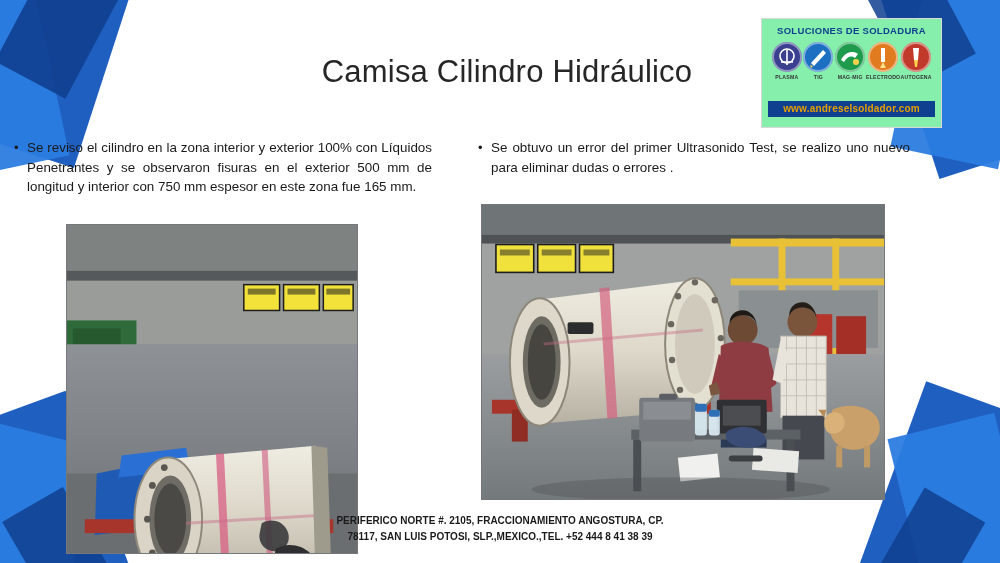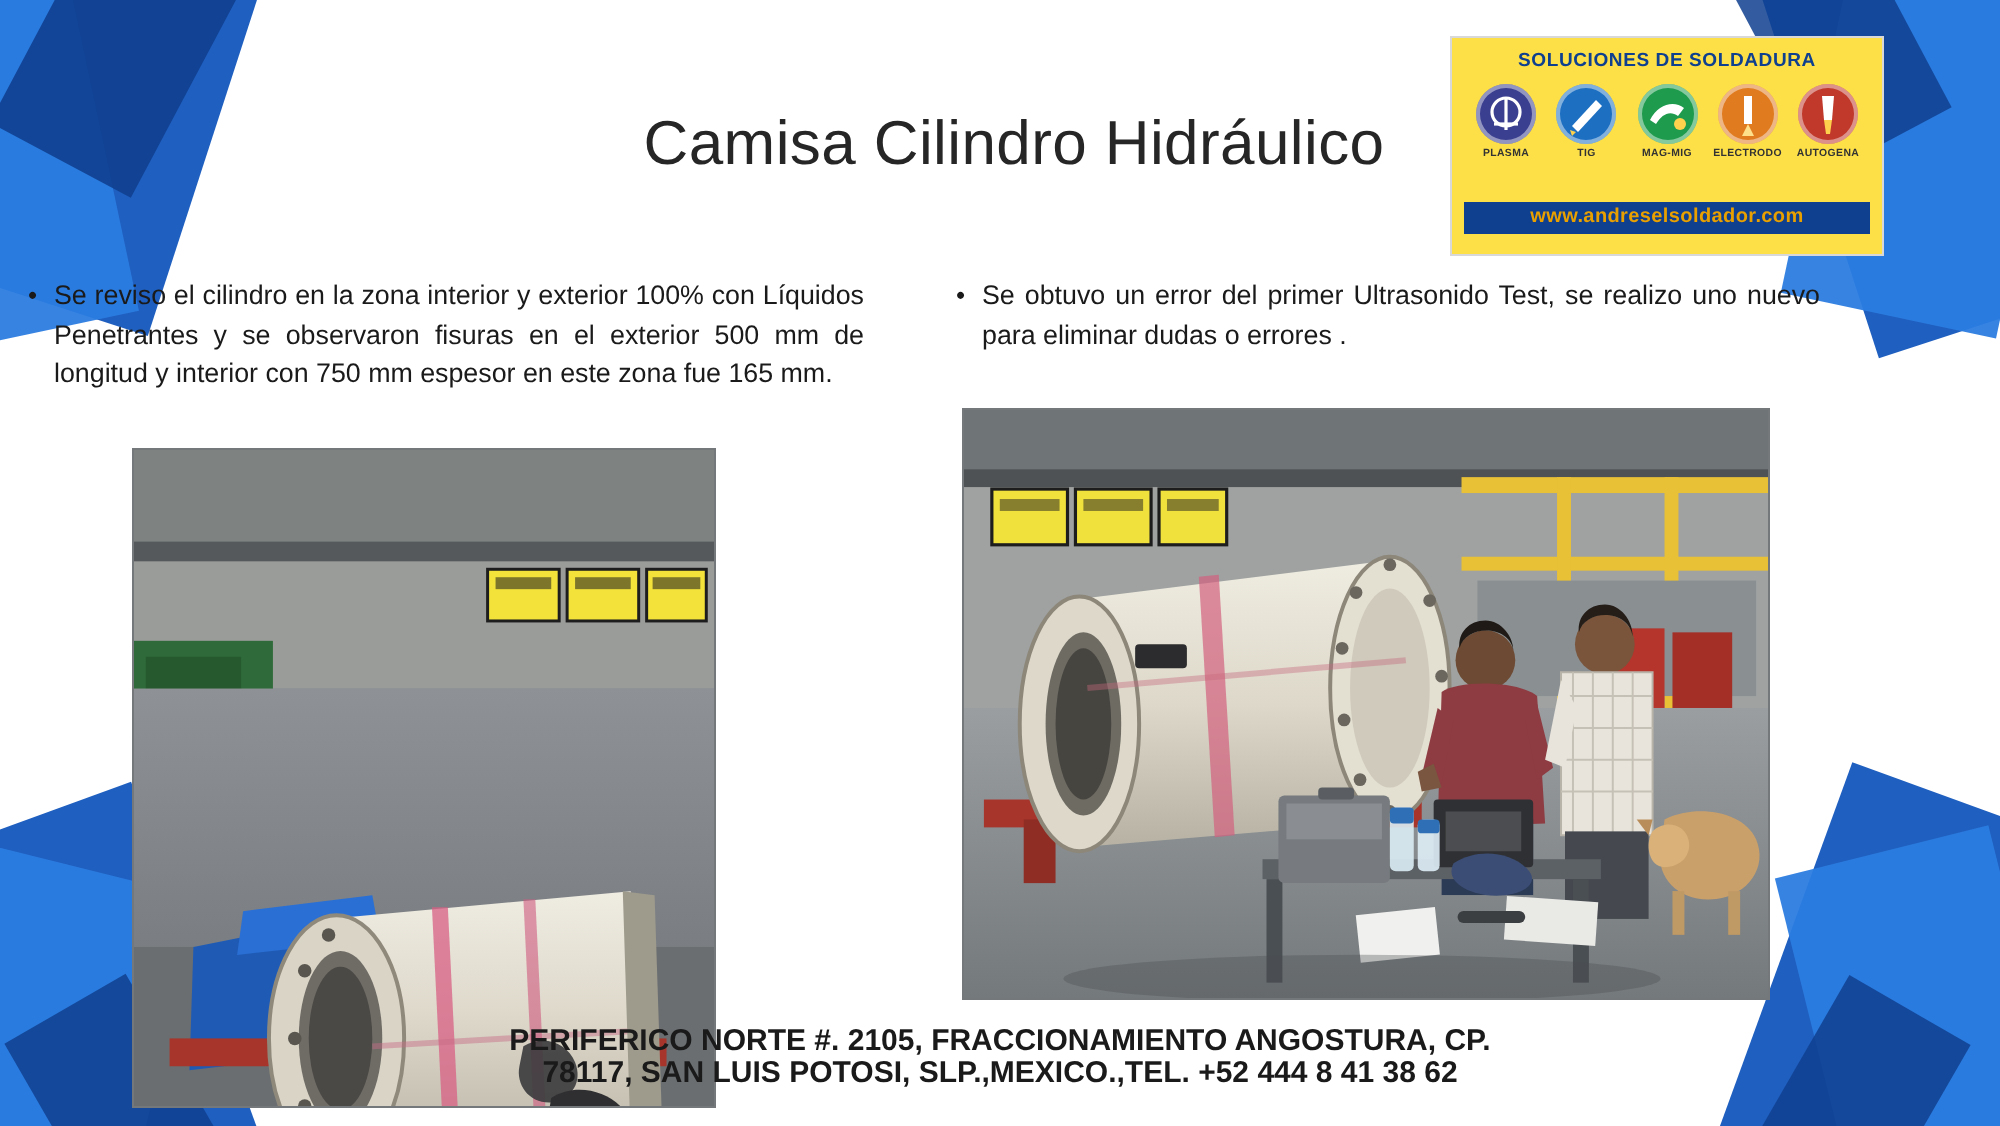--- a/index.html
+++ b/index.html
@@ -118,23 +118,23 @@
     color: #262626;
     font-weight: normal;
     letter-spacing: .2px;
   }
 
   
   .logo-box {
     position: absolute;
     right: 58px;
     top: 18px;
-    width: 217px;
+    width: 181px;
     height: 110px;
-    background: #fde047;
+    background: #86efac;
     border: 1px solid #d8d8d8;
     box-sizing: border-box;
     padding: 6px 6px 2px 6px;
   }
   .logo-title {
     color: #0f3f8f;
     font-weight: bold;
     font-size: 9.5px;
     line-height: 12px;
     text-align: center;
@@ -221,21 +221,21 @@
     width: 404px; height: 296px;
   }
   .photo svg { display: block; width: 100%; height: 100%; }
 
   
   .footer {
     position: absolute;
     left: 0; right: 0;
     bottom: 18px;
     text-align: center;
-    font-size: 15px;
+    font-size: 10px;
     font-weight: bold;
     color: #1a1a1a;
     line-height: 16px;
   }
 </style>
 </head>
 <body>
 
 <div class="slide">
 
@@ -499,16 +499,16 @@
       <rect x="272" y="246" width="46" height="22" fill="#e9e9e6" transform="rotate(4 295 257)"></rect>
 
       <rect x="248" y="252" width="34" height="6" rx="3" fill="#3c3f42"></rect>
 
       <ellipse cx="200" cy="286" rx="150" ry="12" fill="#4a4e51" opacity=".35"></ellipse>
     </svg>
   </div>
 
   <div class="footer">
     <div>PERIFERICO NORTE #. 2105, FRACCIONAMIENTO ANGOSTURA, CP.</div>
-    <div>78117, SAN LUIS POTOSI, SLP.,MEXICO.,TEL. +52 444 8 41 38 62</div>
+    <div>78117, SAN LUIS POTOSI, SLP.,MEXICO.,TEL. +52 444 8 41 38 39</div>
   </div>
 
 </div>
 
 </body></html>

